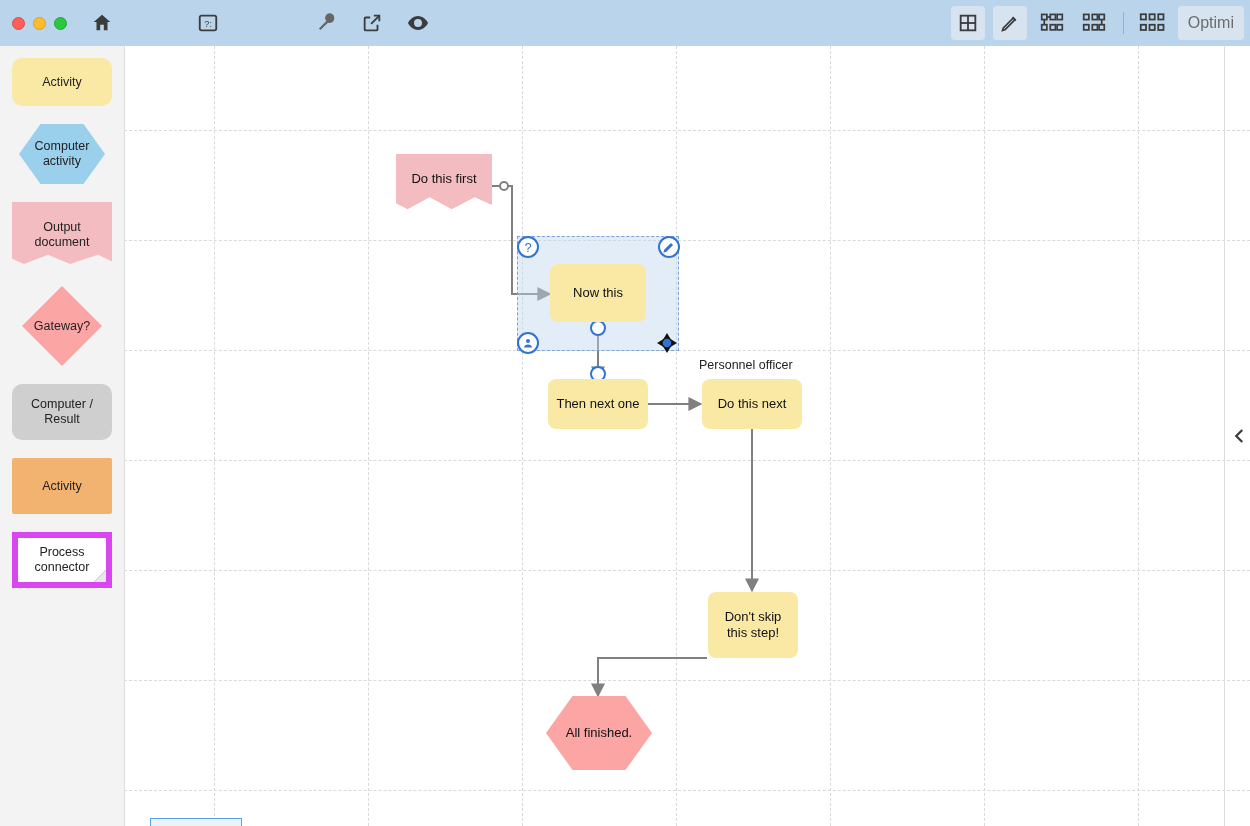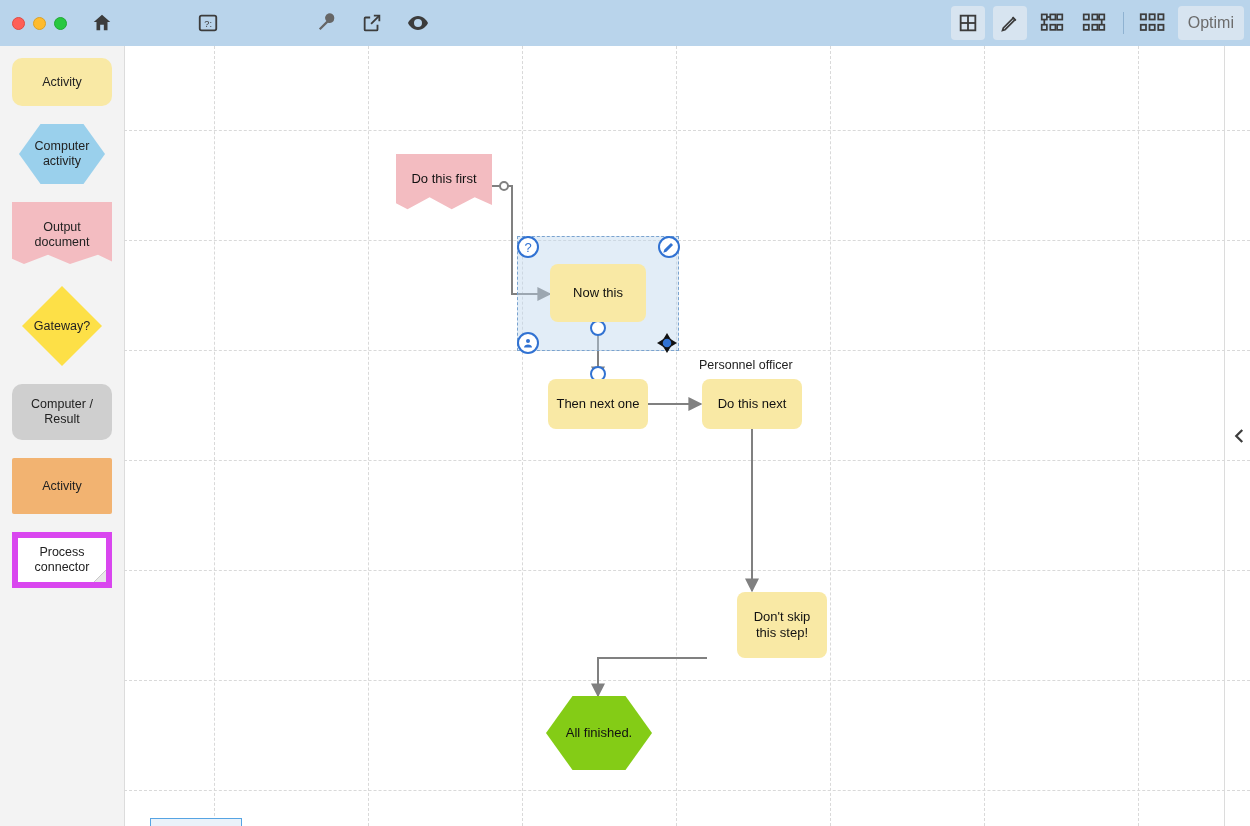--- a/index.html
+++ b/index.html
@@ -28,39 +28,39 @@
   .optimi-btn { height:34px; padding: 0 10px; background:#d7e4f0; border-radius:4px; display:flex; align-items:center; color:#6c6c6c; font-size:16px; }
 
   
   .main { display:flex; height: 780px; }
   .sidebar { width: 124px; background:#f3f3f3; padding: 6px 6px; display:flex; flex-direction:column; gap:6px; overflow:hidden; }
   .pal { width: 100px; height: 56px; display:flex; align-items:center; justify-content:center; font-size:12.5px; text-align:center; color:#222; padding: 4px; margin: 6px auto; line-height:1.2;}
   .pal.activity   { height:48px; background:#f9e9a5; border-radius:10px; }
   .pal.computer   { width:86px; height:60px; background:#9ad0ec; clip-path: polygon(25% 0,75% 0,100% 50%,75% 100%,25% 100%,0 50%); }
   .pal.inputdoc   { height:66px; background:#f3bcc1; clip-path: polygon(0 18%, 14% 8%, 34% 20%, 60% 6%, 86% 18%, 100% 10%, 100% 100%, 0 100%); }
   .pal.outputdoc  { height:66px; background:#f3bcc1; clip-path: polygon(0 0, 100% 0, 100% 90%, 86% 80%, 58% 94%, 36% 80%, 12% 94%, 0 86%); }
-  .pal.gateway    { width:80px; height:80px; background:#fde047; clip-path: polygon(50% 0,100% 50%,50% 100%,0 50%); }
+  .pal.gateway    { width:80px; height:80px; background:#fca5a5; clip-path: polygon(50% 0,100% 50%,50% 100%,0 50%); }
   .pal.trigger    { height:56px; background:#cfcfcf; border-radius:10px; }
   .pal.archive    { height:56px; background:#f2b371; border-radius:2px; }
   .pal.connector  { height:56px; background:#fff; border:6px solid #d946ef; position:relative;}
   .pal.connector:after { content:""; position:absolute; right:0; bottom:0; width:12px; height:12px; background:linear-gradient(135deg, #fff 49%, #c8c8c8 50%, #e8e8e8 51%);}
 
   
   .canvas-wrap { position:relative; flex:1; background:#fff; }
   .grid-col { position:absolute; top:0; bottom:0; width:0; border-left:1px dashed #d9d9d9; }
   .grid-row { position:absolute; left:0; right:0; height:0; border-top:1px dashed #d9d9d9; }
   .grid-solid-v { position:absolute; top:0; bottom:0; width:0; border-left:1px solid #dcdcdc; }
 
   .expand-handle { position:absolute; top:50%; right:-2px; transform:translateY(-50%); width:24px; height:50px; display:flex; align-items:center; justify-content:center; }
 
   
   .node { position:absolute; display:flex; align-items:center; justify-content:center; text-align:center; font-size:13px; line-height:1.25; color:#111; }
   .node.activity { background:#f9e9a5; border-radius:8px; }
   .node.output-doc { background:#f3bcc1; clip-path: polygon(0 0, 100% 0, 100% 85%, 82% 72%, 58% 92%, 35% 72%, 12% 92%, 0 82%); padding-bottom:10px;}
-  .node.hex { background:#84cc16; clip-path: polygon(25% 0,75% 0,100% 50%,75% 100%,25% 100%,0 50%); }
+  .node.hex { background:#fca5a5; clip-path: polygon(25% 0,75% 0,100% 50%,75% 100%,25% 100%,0 50%); }
   .node-label { position:absolute; font-size:12.5px; color:#222; white-space:nowrap; }
 
   
   .selection { position:absolute; border:1px dashed #7aa3cf; background: rgba(190,215,238,0.45);}
   .sel-badge { position:absolute; width:22px; height:22px; border:2px solid #3172d2; border-radius:50%; background:#fff; display:flex; align-items:center; justify-content:center; font-size:13px; color:#3172d2; }
   .move-handle { position:absolute; display:flex; align-items:center; justify-content:center;}
   .port { position:absolute; width:16px; height:16px; border:2px solid #3172d2; background:#fff; border-radius:50%; }
 
   svg.connectors { position:absolute; left:0; top:0; overflow:visible; }
 
@@ -244,21 +244,21 @@
     <div class="port" style="left:466px; top:274px;"></div>
     <div class="port" style="left:466px; top:320px;"></div>
 
     <div class="node activity" style="left:426px; top:218px; width:96px; height:58px;">Now this</div>
 
     <div class="node activity" style="left:424px; top:333px; width:100px; height:50px;">Then next one</div>
 
     <div class="node activity" style="left:578px; top:333px; width:100px; height:50px;">Do this next</div>
     <div class="node-label" style="left:575px; top:312px;">Personnel officer</div>
 
-    <div class="node activity" style="left:613px; top:546px; width:90px; height:66px; padding:0 6px;">Don't skip this step!</div>
+    <div class="node activity" style="left:584px; top:546px; width:90px; height:66px; padding:0 6px;">Don't skip this step!</div>
 
     <div class="node hex" style="left:422px; top:650px; width:106px; height:74px;">All finished.</div>
 
     <div class="expand-handle">
       <svg width="18" height="28" viewBox="0 0 24 24" fill="none" stroke="#3c3c3c" stroke-width="3">
           <polyline points="15 4 7 12 15 20"></polyline>
         </svg>
     </div>
   </div>
 </div>

